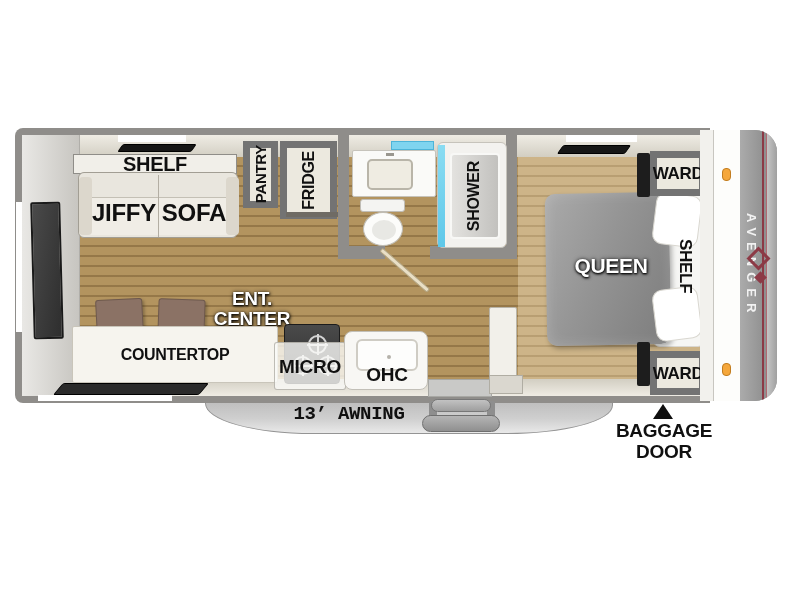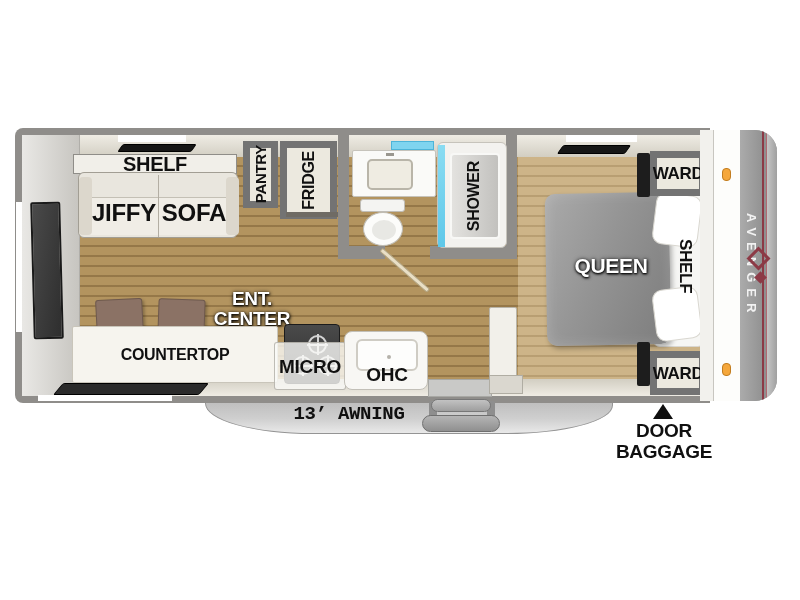--- a/index.html
+++ b/index.html
@@ -173,17 +173,17 @@
 
   <div class="a" style="left:421px;top:397px;width:80px;height:44px;">
     <div class="a" style="left:8px;top:4px;width:8px;height:28px;background:#8e8e8e;border-radius:2px;"></div>
     <div class="a" style="left:66px;top:4px;width:8px;height:28px;background:#8e8e8e;border-radius:2px;"></div>
     <div class="a" style="left:10px;top:2px;width:60px;height:13px;background:linear-gradient(180deg,#c2c2c2,#9e9e9e);border:1px solid #777;border-radius:7px;"></div>
     <div class="a" style="left:1px;top:18px;width:78px;height:17px;background:linear-gradient(180deg,#b5b5b5,#8f8f8f);border:1px solid #6f6f6f;border-radius:9px;"></div>
   </div>
 
   <div class="a" style="left:653px;top:404px;width:0;height:0;border-left:10px solid transparent;border-right:10px solid transparent;border-bottom:15px solid #0f0f0f;"></div>
   <div class="a lbl" style="left:600px;top:421px;width:128px;font-size:19px;line-height:1.08;">
+    <div>BAGGAGE</div>
     <div>DOOR</div>
-    <div>BAGGAGE</div>
   </div>
 
 </div>
 
 </body></html>

